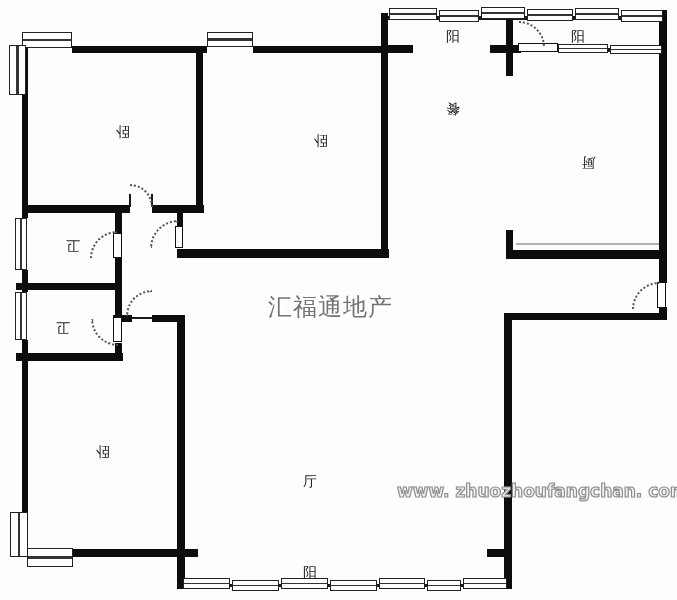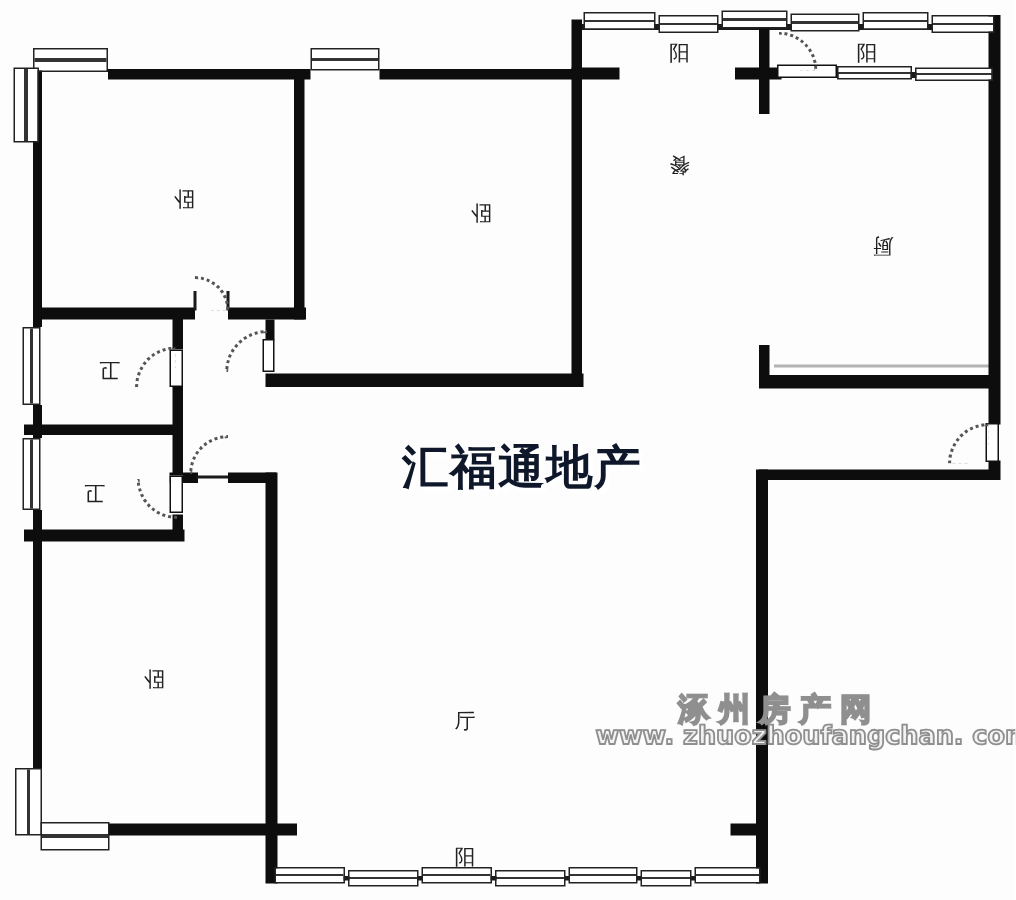--- a/index.html
+++ b/index.html
@@ -13,21 +13,21 @@
   .win-v{position:absolute;box-sizing:border-box;border:1px solid #222;
          background:linear-gradient(90deg,#fff 42%,#333 42%,#333 58%,#fff 58%);}
   .leaf{position:absolute;box-sizing:border-box;border:1px solid #111;background:#fff;}
   .arc{position:absolute;box-sizing:border-box;}
   .arc-tr{border-top:2px dotted #555;border-right:2px dotted #555;border-top-right-radius:100% 100%;}
   .arc-tl{border-top:2px dotted #555;border-left:2px dotted #555;border-top-left-radius:100% 100%;}
   .arc-bl{border-bottom:2px dotted #555;border-left:2px dotted #555;border-bottom-left-radius:100% 100%;}
   .rlabel{position:absolute;font-size:14px;line-height:16px;color:#222;width:18px;height:18px;
           text-align:center;}
   .flip{transform:rotate(180deg);}
-  .wm-center{position:absolute;left:268px;top:291px;font-size:31px;font-weight:bold;color:#0f172a;
+  .wm-center{position:absolute;left:268px;top:291px;font-size:24px;font-weight:normal;color:#737373;
      letter-spacing:1px;white-space:nowrap;
      text-shadow:-1px -1px 0 #fff,1px -1px 0 #fff,-1px 1px 0 #fff,2px 2px 0 #fff,3px 3px 1px #fff;}
   .wm-hollow{position:absolute;font-weight:bold;color:rgba(255,255,255,0.88);white-space:nowrap;
      -webkit-text-stroke:1.2px #8f8f8f;text-shadow:0 0 1px #9a9a9a;}
   .wm-site{left:452px;top:459px;font-size:21px;letter-spacing:6px;}
   .wm-url{left:397px;top:481px;font-size:17px;letter-spacing:0px;}
 </style>
 </head>
 <body>
 
@@ -125,16 +125,15 @@
   <div class="rlabel flip" style="left:64px;top:236px;">卫</div>
   <div class="rlabel flip" style="left:54px;top:318px;">卫</div>
   <div class="rlabel" style="left:301px;top:473px;">厅</div>
   <div class="rlabel flip" style="left:444px;top:99px;">餐</div>
   <div class="rlabel flip" style="left:580px;top:153px;">厨</div>
   <div class="rlabel" style="left:444px;top:28px;">阳</div>
   <div class="rlabel" style="left:569px;top:28px;">阳</div>
   <div class="rlabel" style="left:301px;top:564px;">阳</div>
 
   <div class="wm-center">汇福通地产</div>
-  <div class="wm-hollow wm-site">涿州房产网</div>
   <div class="wm-hollow wm-url">www. zhuozhoufangchan. com</div>
 
 </div>
 
 </body></html>

